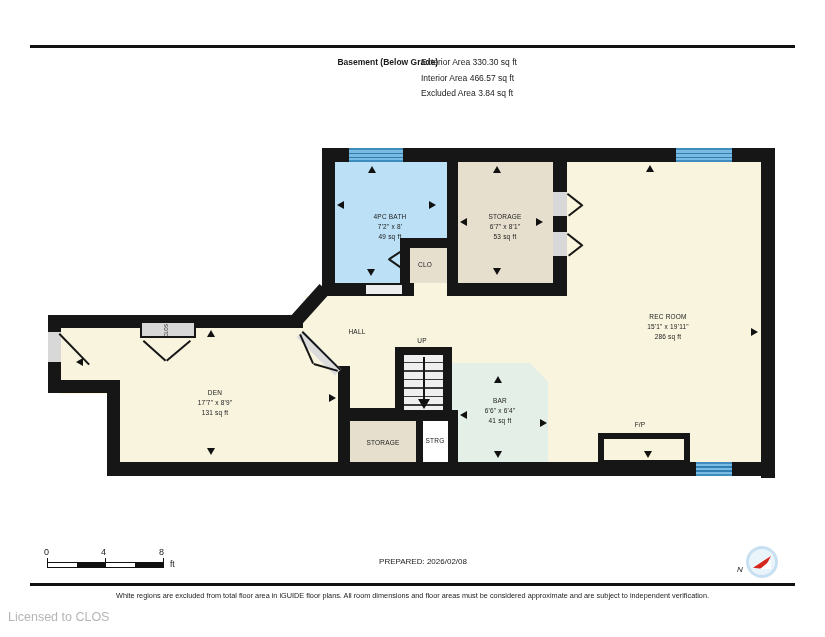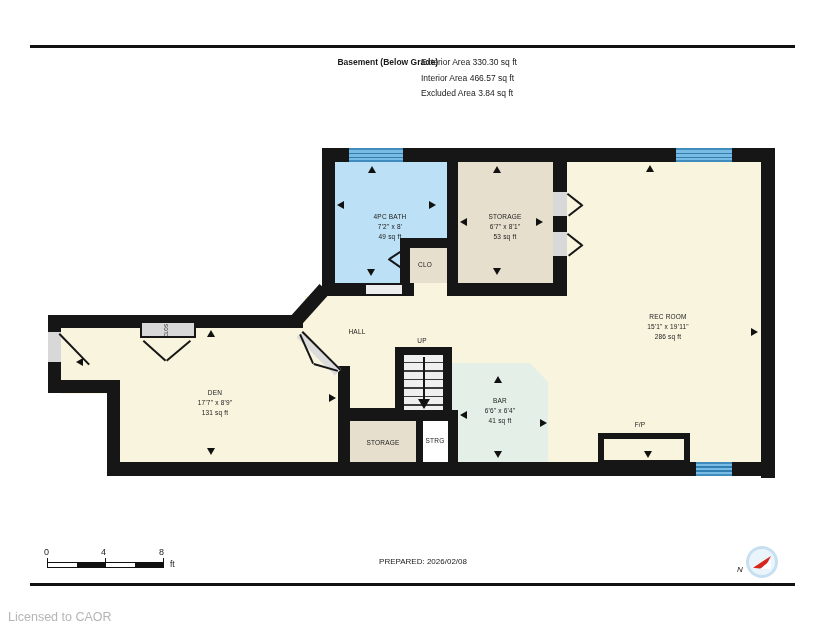--- a/index.html
+++ b/index.html
@@ -184,14 +184,15 @@
   <div class="abs" style="left:746px;top:546px;width:32px;height:32px;border-radius:50%;background:#C7E0F1;">
     <div class="abs" style="left:3px;top:3px;width:26px;height:26px;border-radius:50%;background:#EAF4FB;"></div>
     <div class="abs" style="left:7px;top:10px;width:18px;height:13px;background:#D6271E;
                 clip-path:polygon(0 90%,100% 0,62% 100%);"></div>
     <div class="abs" style="left:14px;top:14px;width:11px;height:9px;background:#fff;
                 clip-path:polygon(0 100%,100% 0,100% 100%);"></div>
   </div>
   <div class="abs" style="left:737px;top:565px;font-size:8px;font-style:italic;">N</div>
 
   <div class="hrule" style="left:30px;top:583px;width:765px;"></div>
-  <div class="abs" style="left:8px;top:610px;font-size:12.5px;color:#B5B5B5;">Licensed to CAOR</div>
+  <div class="abs" style="left:0;top:591px;width:825px;text-align:center;font-size:7.3px;color:#222;">White regions are excluded from total floor area in iGUIDE floor plans. All room dimensions and floor areas must be considered approximate and are subject to independent verification.</div>
+  <div class="abs" style="left:8px;top:610px;font-size:12.5px;color:#B5B5B5;">Licensed to CLOS</div>
 </div>
 
 </body></html>

